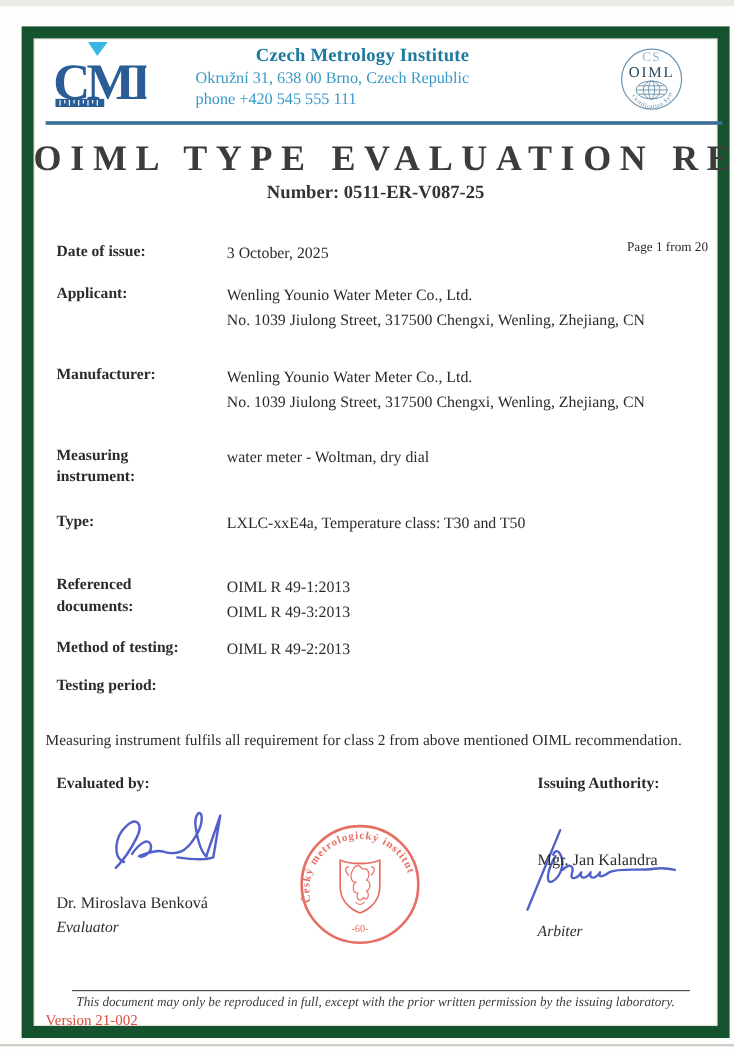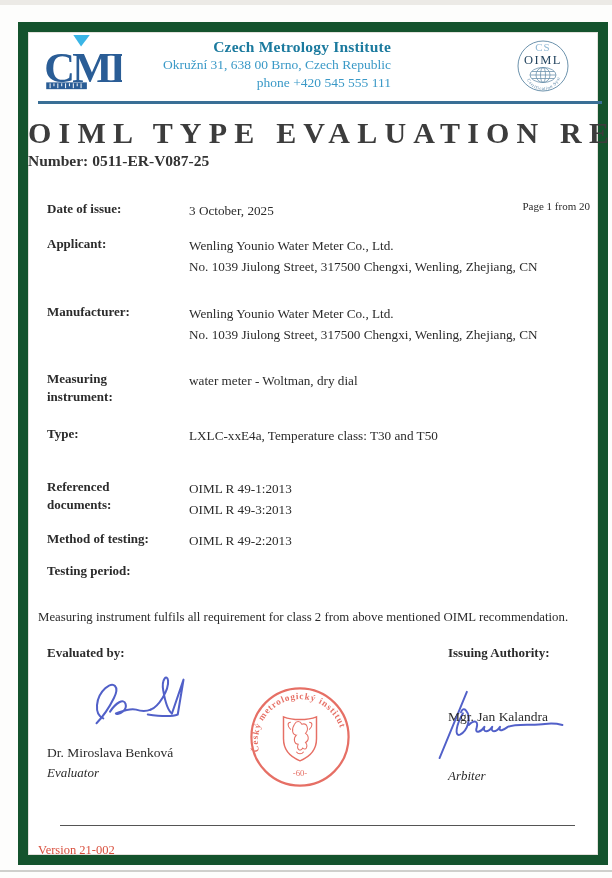--- a/index.html
+++ b/index.html
@@ -13,27 +13,27 @@
   .page{
     position:absolute;left:18px;top:22px;width:590px;height:843px;
     box-sizing:border-box;background:#fff;border:10px solid #14532d;
     box-shadow:0 0 0 1px #e3e1dc inset;
   }
   .inner{position:relative;width:100%;height:100%;}
   
   .cmi-logo{position:absolute;left:16px;top:2px;width:78px;height:60px;}
   .inst-block{position:absolute;left:135px;top:6px;line-height:18px;}
   .inst-name{font-size:15.5px;font-weight:bold;color:#1b7a9e;letter-spacing:.2px;text-align:right;}
-  .inst-line{font-size:13.5px;color:#3a99c7;text-align:right;}
+  .inst-line{font-size:13.5px;color:#3a99c7;}
   .oiml-logo{position:absolute;left:483px;top:4px;width:64px;height:64px;}
   .hr-header{position:absolute;left:10px;top:69px;width:564px;height:3px;background:#3a6f96;}
   
   .report-title{position:absolute;left:0;top:84px;width:100%;text-align:center;
     font-size:30px;font-weight:bold;letter-spacing:.24em;color:#3c3c3c;white-space:nowrap;}
-  .report-number{position:absolute;left:0;top:120px;width:100%;text-align:left;
+  .report-number{position:absolute;left:0;top:120px;width:100%;text-align:center;
     font-size:15.5px;font-weight:bold;color:#333;}
   
   .row{position:absolute;left:19px;right:8px;font-size:13px;}
   .lbl{display:inline-block;width:123px;font-weight:bold;vertical-align:top;white-space:pre-line;line-height:18px;}
   .val{display:inline-block;vertical-align:top;white-space:pre-line;font-size:13.2px;line-height:21px;}
   .page-ind{position:absolute;right:8px;top:168px;font-size:11px;}
   .statement{position:absolute;left:10px;top:578px;font-size:12.8px;white-space:nowrap;}
   .eval-lbl{position:absolute;left:19px;top:613px;font-size:13px;font-weight:bold;}
   .issu-lbl{position:absolute;left:420px;top:613px;font-size:13px;font-weight:bold;}
   
@@ -189,16 +189,17 @@
         <path d="M38,42 C44,36 48,38 46,45 C44,51 50,50 54,44 C52,50 58,50 62,44 C60,50 66,50 70,44 C68,50 74,47 78,44 C86,40 104,43 116,41 C124,40 130,41 134,42"></path>
       </g>
     </svg>
 
     <div class="name n-eval">Dr. Miroslava Benková</div>
     <div class="role r-eval">Evaluator</div>
     <div class="name n-arb">Mgr. Jan Kalandra</div>
     <div class="role r-arb">Arbiter</div>
 
     <div class="foot-line"></div>
+    <div class="foot-notice">This document may only be reproduced in full, except with the prior written permission by the issuing laboratory.</div>
     <div class="foot-version">Version 21-002</div>
 
   </div>
 </div>
 
 </body></html>

